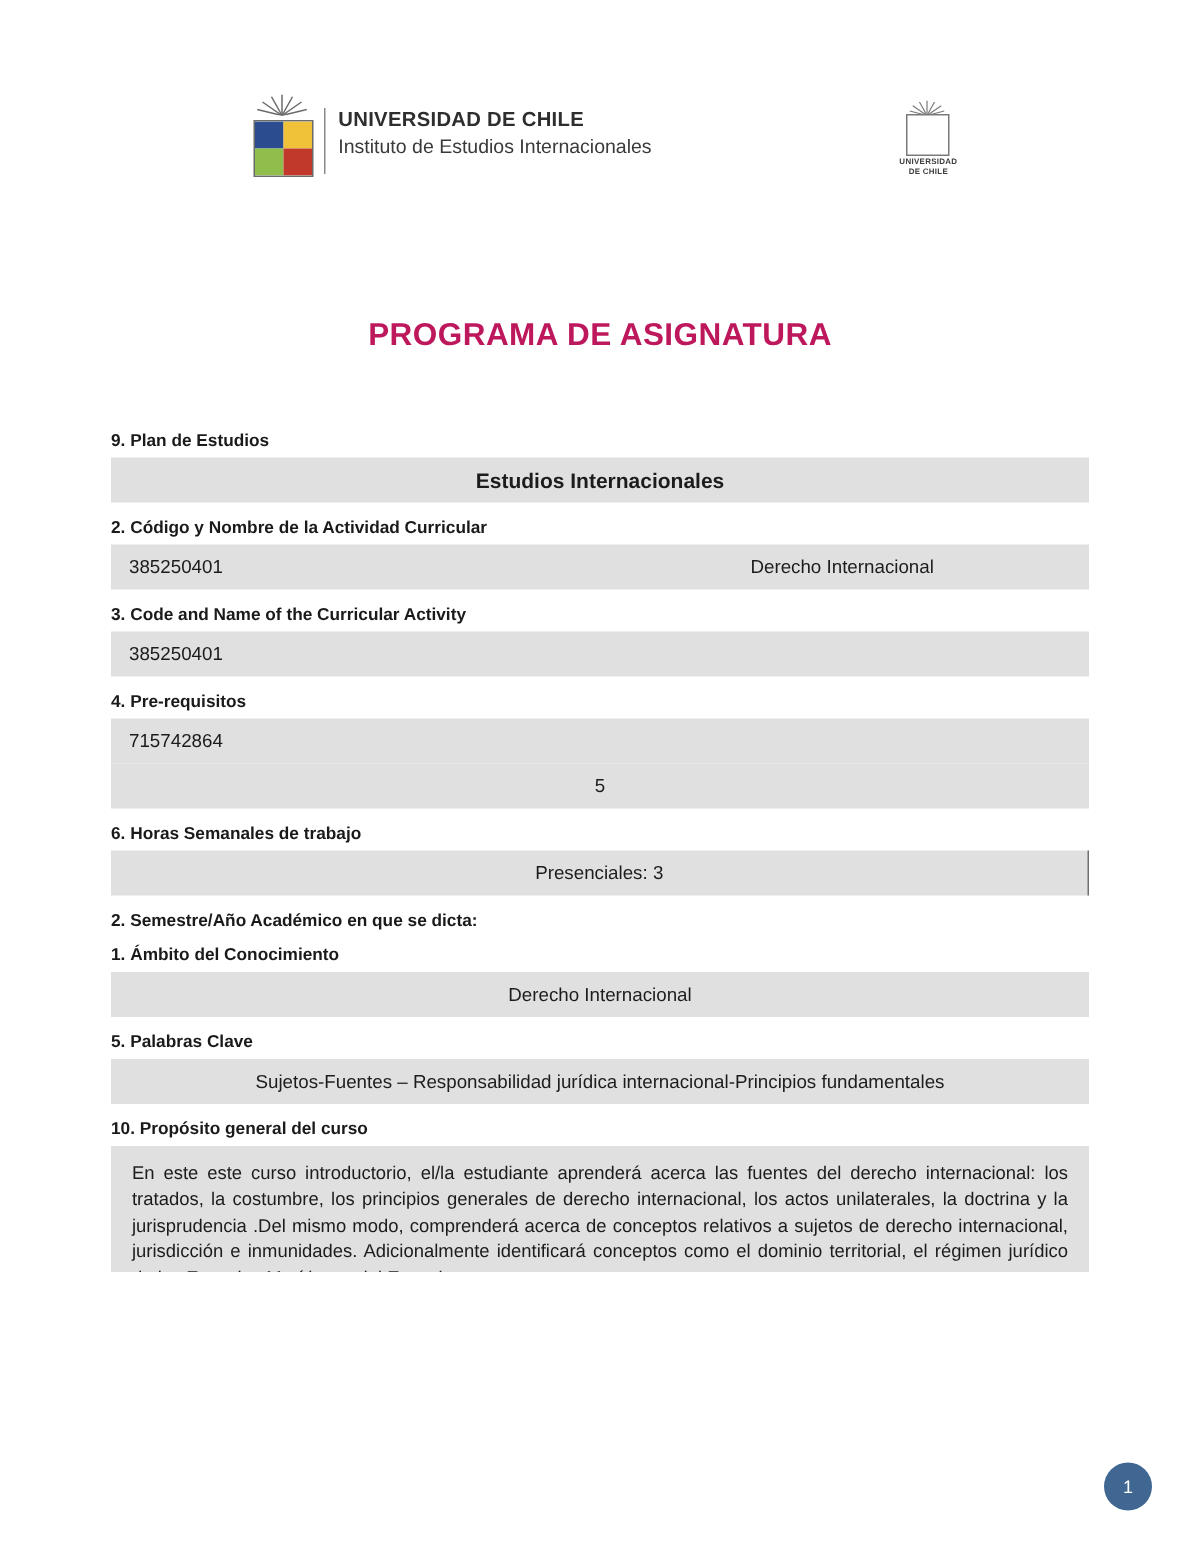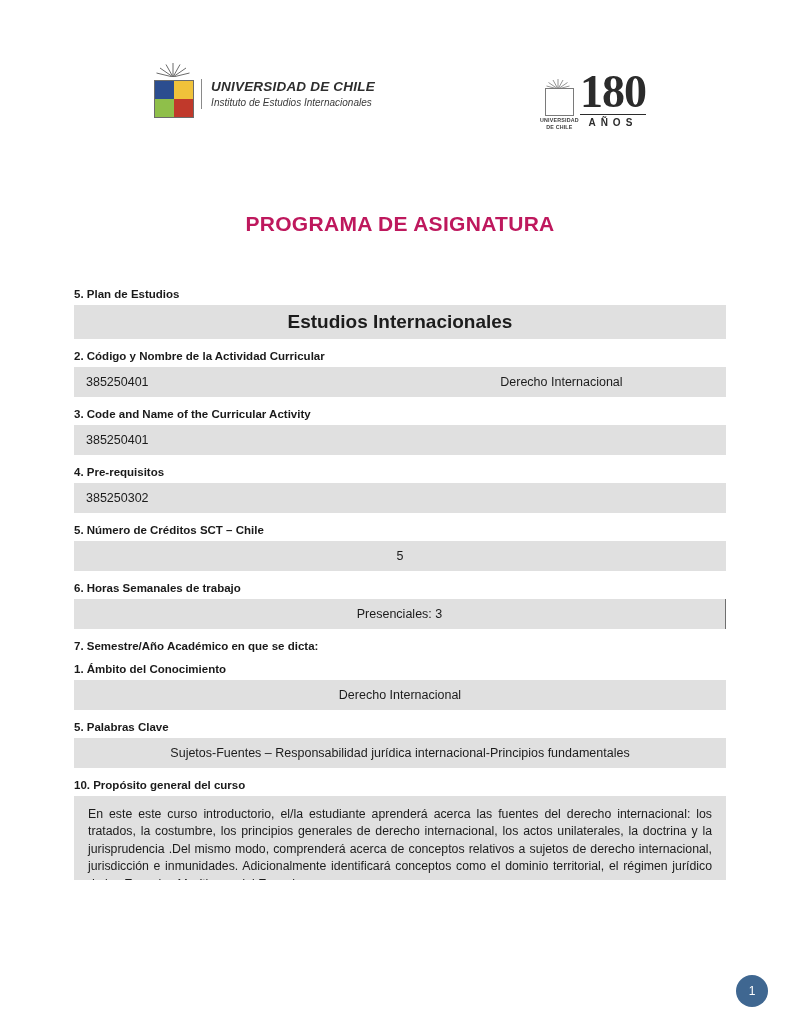--- a/index.html
+++ b/index.html
@@ -28,23 +28,21 @@
   .header {
     display: flex;
     align-items: flex-start;
     justify-content: center;
     gap: 170px;
     padding-top: 72px;
     height: 78px;
   }
   .logo-uchile {
     display: flex;
-    align-items: center;
     gap: 9px;
-    font-style: italic;
   }
   .crest {
     width: 38px;
     height: 44px;
     position: relative;
   }
   .crest .rays {
     position: absolute;
     top: -9px;
     left: 50%;
@@ -74,21 +72,21 @@
     padding-left: 9px;
     line-height: 1.25;
   }
   .logo-title {
     font-size: 13.5px;
     font-weight: bold;
     letter-spacing: 0.2px;
     color: #2e2e2e;
   }
   .logo-sub {
-    font-size: 10px;
+    font-size: 13px;
     color: #3a3a3a;
     margin-top: 1px;
   }
 
   .logo-180 {
     display: flex;
     align-items: center;
     gap: 8px;
   }
   .crest-small {
@@ -185,21 +183,21 @@
     box-sizing: border-box;
     padding: 6px 12px;
   }
   .box.center {
     justify-content: center;
     text-align: center;
   }
   .box.bold-center {
     justify-content: center;
     font-weight: bold;
-    font-size: 19px;
+    font-size: 14px;
   }
   .box.two-col {
     padding: 0;
   }
   .half {
     flex: 1 1 50%;
     display: flex;
     align-items: center;
     justify-content: center;
     padding: 6px 10px;
@@ -313,57 +311,52 @@
           <div class="q1"></div>
             <div class="q2"></div>
           <div class="q3"></div>
             <div class="q4"></div>
         </div>
         <div class="crest-small-label">
           <div>UNIVERSIDAD</div>
           <div>DE CHILE</div>
         </div>
       </div>
-      <div class="anos-wrap">
-        <div class="num180">180</div>
-        <div class="anos">AÑOS</div>
-      </div>
     </div>
   </div>
 
   <div class="doc-title">PROGRAMA DE ASIGNATURA</div>
 
   <div class="content">
 
-    <div class="sec-label">5. Plan de Estudios</div>
+    <div class="sec-label">9. Plan de Estudios</div>
     <div class="box bold-center">Estudios Internacionales</div>
 
     <div class="sec-label spaced">2. Código y Nombre de la Actividad Curricular</div>
     <div class="box row-code">
       <div class="code-cell">385250401</div>
       <div class="name-cell">Derecho Internacional</div>
     </div>
 
     <div class="sec-label spaced">3. Code and Name of the Curricular Activity</div>
     <div class="box row-code">
       <div class="code-cell">385250401</div>
     </div>
 
     <div class="sec-label spaced">4. Pre-requisitos</div>
-    <div class="box">385250302</div>
-
-    <div class="sec-label spaced">5. Número de Créditos SCT – Chile</div>
+    <div class="box">715742864</div>
+
     <div class="box center">5</div>
 
     <div class="sec-label spaced">6. Horas Semanales de trabajo</div>
     <div class="box two-col">
       <div class="half left">Presenciales: 3</div>
     </div>
 
-    <div class="sec-label spaced">7. Semestre/Año Académico en que se dicta:</div>
+    <div class="sec-label spaced">2. Semestre/Año Académico en que se dicta:</div>
 
     <div class="sec-label spaced">1. Ámbito del Conocimiento</div>
     <div class="box center">Derecho Internacional</div>
 
     <div class="sec-label spaced">5. Palabras Clave</div>
     <div class="box center">Sujetos-Fuentes – Responsabilidad jurídica internacional-Principios fundamentales</div>
 
     <div class="sec-label spaced">10. Propósito general del curso</div>
     <div class="para-box">En este este curso introductorio, el/la estudiante aprenderá acerca las fuentes del derecho internacional: los tratados, la costumbre, los principios generales de derecho internacional, los actos unilaterales, la doctrina y la jurisprudencia .Del mismo modo, comprenderá acerca de conceptos relativos a sujetos de derecho internacional, jurisdicción e inmunidades. Adicionalmente identificará conceptos como el dominio territorial, el régimen jurídico de los Espacios Marítimos, del Espacio</div>
 

